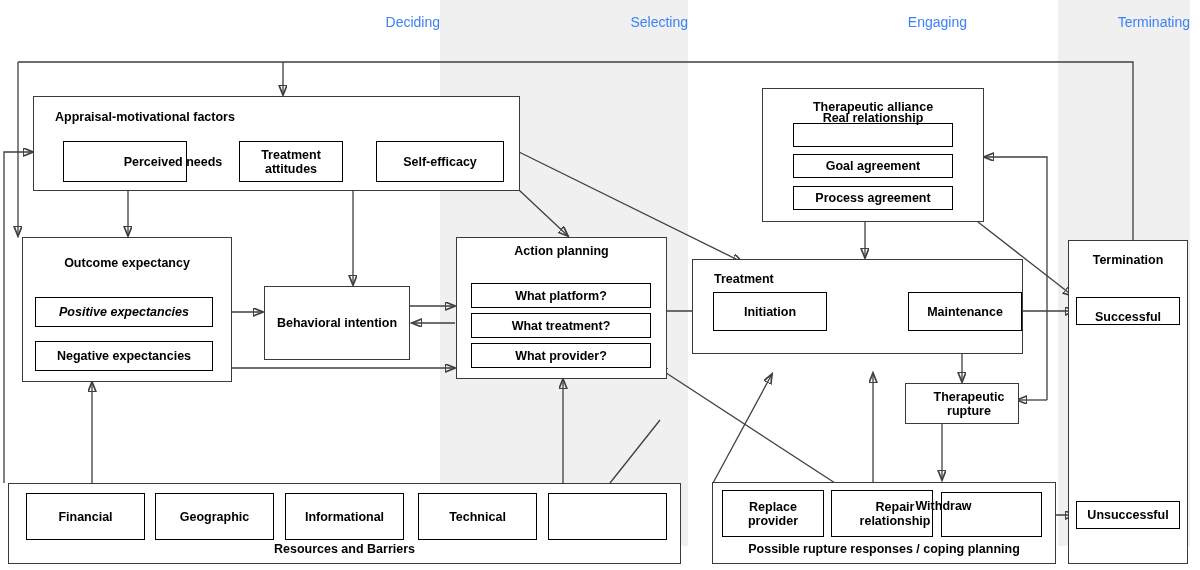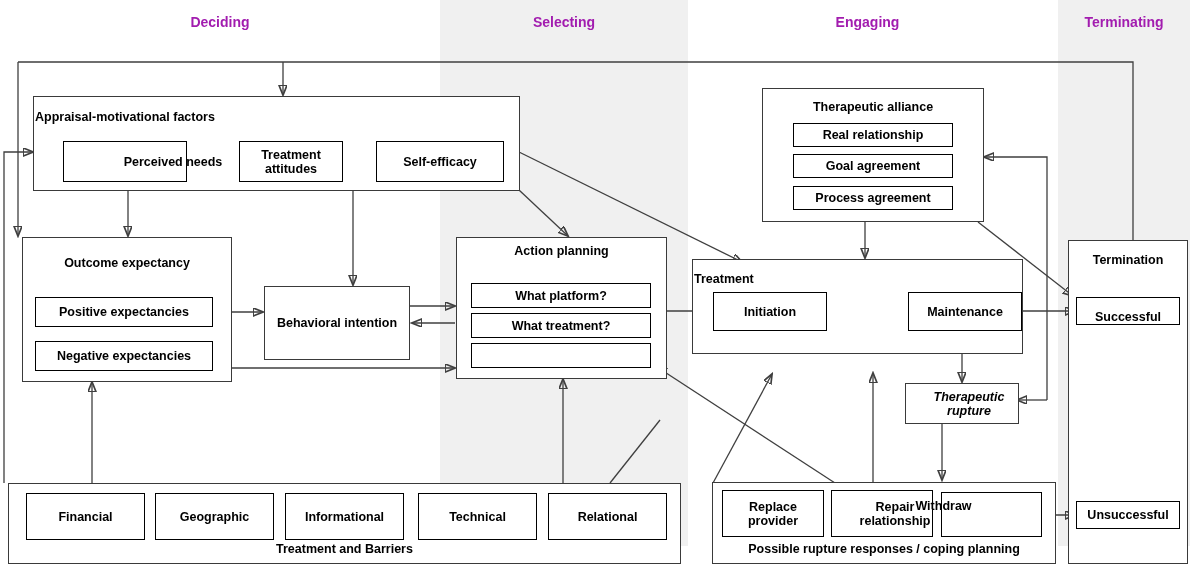--- a/index.html
+++ b/index.html
@@ -6,45 +6,45 @@
   #canvas{
     position:relative;
     width:1200px;height:570px;
     background:#ffffff;
     font-family:"Liberation Sans","DejaVu Sans",sans-serif;
     overflow:hidden;
   }
   .band{position:absolute;top:0;background:#f0f0f0;}
   .phase-label{
     position:absolute;
-    text-align:center;
-    font-weight:bold;
+    text-align:right;
+    font-weight:normal;
     font-size:14px;
-    color:#a21caf;
+    color:#3b82f6;
     letter-spacing:0px;
     z-index:6;
   }
   .box{
     position:absolute;
     border:1.3px solid #3a3a3a;
     background:#ffffff;
     box-sizing:border-box;
     z-index:4;
   }
   .box.inner{border:1.3px solid #000;}
   .box-title{
     position:absolute;
     left:0;right:0;
     text-align:center;
     font-size:12.5px;
     font-weight:bold;
     color:#000;
     z-index:5;
   }
-  .box-title.leftal{text-align:left;padding-left:2px;}
+  .box-title.leftal{text-align:left;padding-left:22px;}
   .lbl{
     position:absolute;
     display:flex;align-items:center;justify-content:center;
     text-align:center;
     font-size:12.5px;
     font-weight:bold;
     color:#000;
     line-height:1.12;
     box-sizing:border-box;
     z-index:5;
@@ -59,21 +59,21 @@
 </head>
 <body>
 
 <div id="canvas">
 
   <div class="band" style="left:440px;width:248px;height:546px;"></div>
   <div class="band" style="left:1058px;width:132px;height:546px;"></div>
 
   <div class="phase-label" style="left:0px;top:14px;width:440px;">Deciding</div>
   <div class="phase-label" style="left:440px;top:14px;width:248px;">Selecting</div>
-  <div class="phase-label" style="left:712px;top:14px;width:311px;">Engaging</div>
+  <div class="phase-label" style="left:656px;top:14px;width:311px;">Engaging</div>
   <div class="phase-label" style="left:1058px;top:14px;width:132px;">Terminating</div>
 
   <svg class="wires" viewBox="0 0 1200 570" xmlns="http://www.w3.org/2000/svg">
     <defs>
       <marker id="ah" markerWidth="9" markerHeight="9" refX="7.6" refY="3.1" orient="auto" markerUnits="strokeWidth">
         <path d="M0,0 L7.8,3.1 L0,6.2 z" fill="#1a1a1a" stroke="none"></path>
       </marker>
     </defs>
 
     <polyline points="1133,240 1133,62 18,62"></polyline>
@@ -144,62 +144,63 @@
   <div class="lbl" style="left:239px;top:141px;width:104px;height:41px;white-space:pre-line;">Treatment
 attitudes</div>
 
   <div class="box inner" style="left:376px;top:141px;width:128px;height:41px;"></div>
   <div class="lbl" style="left:376px;top:141px;width:128px;height:41px;">Self-efficacy</div>
 
   <div class="box" style="left:22px;top:237px;width:210px;height:145px;"></div>
   <div class="box-title" style="left:22px;top:256px;width:210px;">Outcome expectancy</div>
 
   <div class="box inner" style="left:35px;top:297px;width:178px;height:30px;"></div>
-  <div class="lbl" style="left:35px;top:297px;width:178px;height:30px;">Positive expectancies</div>
+  <div class="lbl" style="left:35px;top:297px;width:178px;height:30px;font-style:italic;">Positive expectancies</div>
 
   <div class="box inner" style="left:35px;top:341px;width:178px;height:30px;"></div>
   <div class="lbl" style="left:35px;top:341px;width:178px;height:30px;">Negative expectancies</div>
 
   <div class="box" style="left:264px;top:286px;width:146px;height:74px;"></div>
   <div class="lbl" style="left:264px;top:286px;width:146px;height:74px;">Behavioral intention</div>
 
   <div class="box" style="left:456px;top:237px;width:211px;height:142px;"></div>
   <div class="box-title" style="left:456px;top:244px;width:211px;">Action planning</div>
 
   <div class="box inner" style="left:471px;top:283px;width:180px;height:25px;"></div>
   <div class="lbl" style="left:471px;top:283px;width:180px;height:25px;">What platform?</div>
 
   <div class="box inner" style="left:471px;top:313px;width:180px;height:25px;"></div>
   <div class="lbl" style="left:471px;top:313px;width:180px;height:25px;">What treatment?</div>
 
   <div class="box inner" style="left:471px;top:343px;width:180px;height:25px;"></div>
+  <div class="lbl" style="left:471px;top:343px;width:180px;height:25px;">What provider?</div>
 
   <div class="box" style="left:762px;top:88px;width:222px;height:134px;"></div>
   <div class="box-title" style="left:762px;top:100px;width:222px;">Therapeutic alliance</div>
 
   <div class="box inner" style="left:793px;top:123px;width:160px;height:24px;"></div>
-  <div class="lbl" style="left:793px;top:123px;width:160px;height:24px;">Real relationship</div>
+  <div class="lbl" style="left:793px;top:106px;width:160px;height:24px;">Real relationship</div>
 
   <div class="box inner" style="left:793px;top:154px;width:160px;height:24px;"></div>
   <div class="lbl" style="left:793px;top:154px;width:160px;height:24px;text-align:center;">Goal agreement</div>
 
   <div class="box inner" style="left:793px;top:186px;width:160px;height:24px;"></div>
   <div class="lbl" style="left:793px;top:186px;width:160px;height:24px;">Process agreement</div>
 
   <div class="box" style="left:692px;top:259px;width:331px;height:95px;"></div>
   <div class="box-title leftal" style="left:692px;top:272px;width:331px;">Treatment</div>
 
   <div class="box inner" style="left:713px;top:292px;width:114px;height:39px;"></div>
   <div class="lbl" style="left:713px;top:292px;width:114px;height:39px;">Initiation</div>
 
   <div class="box inner" style="left:908px;top:292px;width:114px;height:39px;"></div>
   <div class="lbl" style="left:908px;top:292px;width:114px;height:39px;">Maintenance</div>
 
   <div class="box" style="left:905px;top:383px;width:114px;height:41px;"></div>
-  <div class="lbl" style="left:905px;top:383px;width:128px;height:41px;white-space:pre-line;font-style:italic;">Therapeutic
+  <div class="lbl" style="left:905px;top:383px;width:128px;height:41px;white-space:pre-line;">Therapeutic
 rupture</div>
 
   <div class="box" style="left:712px;top:482px;width:344px;height:82px;"></div>
   <div class="box-title" style="left:712px;top:542px;width:344px;">Possible rupture responses / coping planning</div>
 
   <div class="box inner" style="left:722px;top:490px;width:102px;height:47px;"></div>
   <div class="lbl" style="left:722px;top:490px;width:102px;height:47px;white-space:pre-line;">Replace
 provider</div>
 
   <div class="box inner" style="left:831px;top:490px;width:102px;height:47px;"></div>
@@ -212,30 +213,29 @@
   <div class="box" style="left:1068px;top:240px;width:120px;height:324px;"></div>
   <div class="box-title" style="left:1068px;top:253px;width:120px;">Termination</div>
 
   <div class="box inner" style="left:1076px;top:297px;width:104px;height:28px;"></div>
   <div class="lbl" style="left:1076px;top:297px;width:104px;height:40px;text-align:center;">Successful</div>
 
   <div class="box inner" style="left:1076px;top:501px;width:104px;height:28px;"></div>
   <div class="lbl" style="left:1076px;top:501px;width:104px;height:28px;">Unsuccessful</div>
 
   <div class="box" style="left:8px;top:483px;width:673px;height:81px;"></div>
-  <div class="box-title" style="left:8px;top:542px;width:673px;">Treatment and Barriers</div>
+  <div class="box-title" style="left:8px;top:542px;width:673px;">Resources and Barriers</div>
 
   <div class="box inner" style="left:26px;top:493px;width:119px;height:47px;"></div>
   <div class="lbl" style="left:26px;top:493px;width:119px;height:47px;">Financial</div>
 
   <div class="box inner" style="left:155px;top:493px;width:119px;height:47px;"></div>
   <div class="lbl" style="left:155px;top:493px;width:119px;height:47px;">Geographic</div>
 
   <div class="box inner" style="left:285px;top:493px;width:119px;height:47px;"></div>
   <div class="lbl" style="left:285px;top:493px;width:119px;height:47px;">Informational</div>
 
   <div class="box inner" style="left:418px;top:493px;width:119px;height:47px;"></div>
   <div class="lbl" style="left:418px;top:493px;width:119px;height:47px;">Technical</div>
 
   <div class="box inner" style="left:548px;top:493px;width:119px;height:47px;"></div>
-  <div class="lbl" style="left:548px;top:493px;width:119px;height:47px;">Relational</div>
 
 </div>
 
 </body></html>

